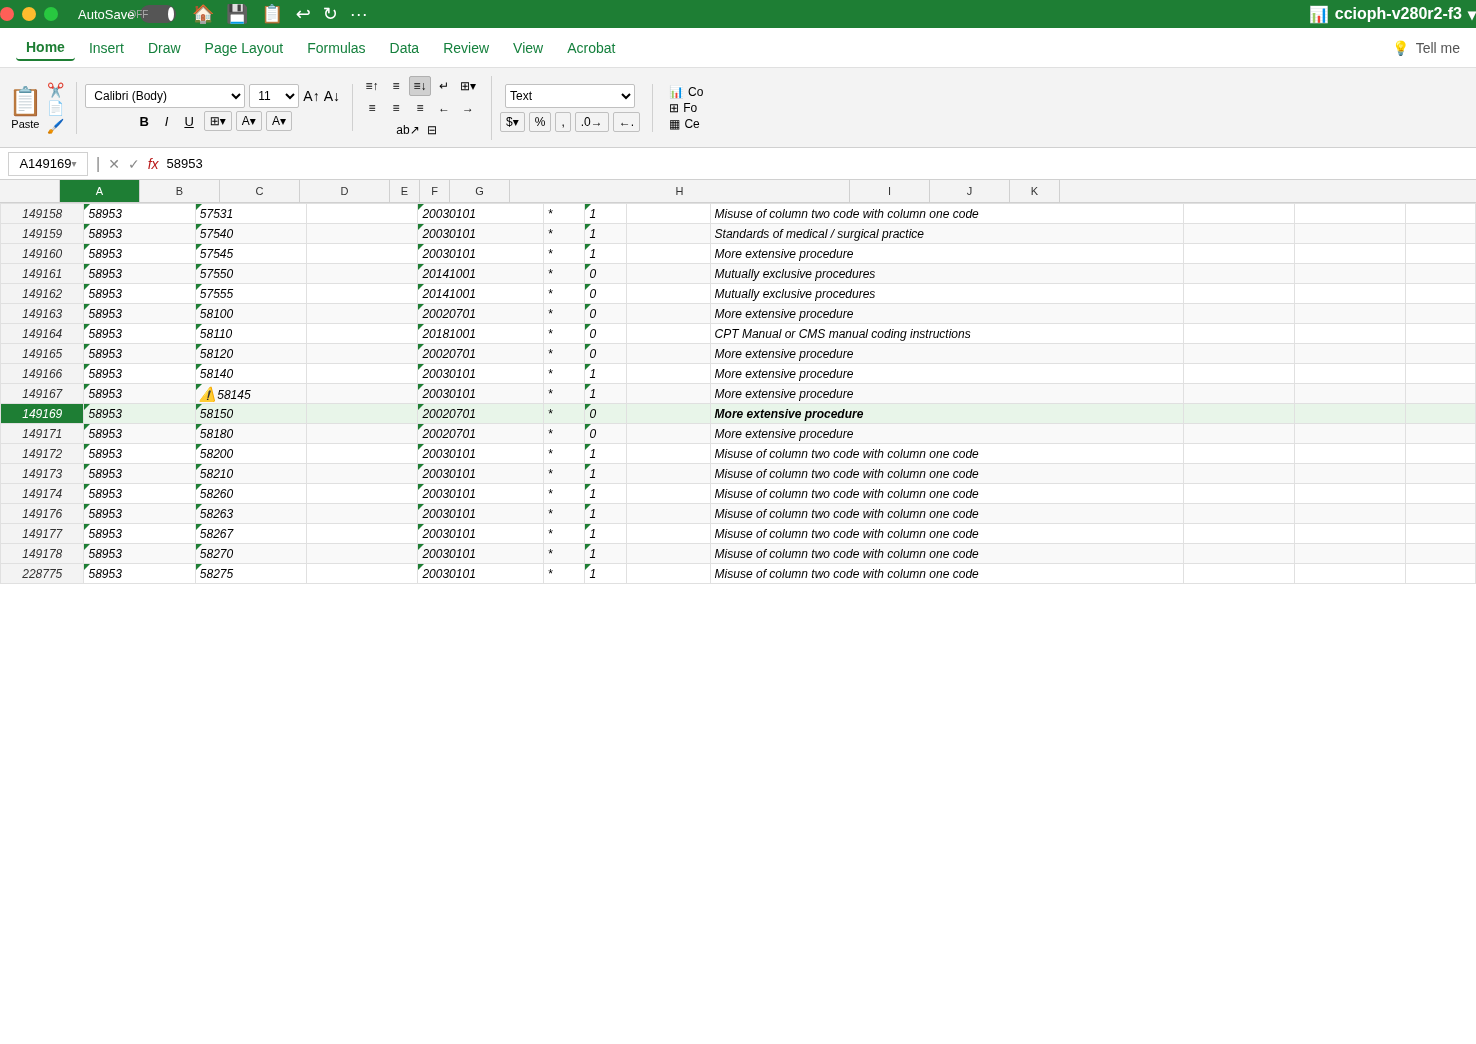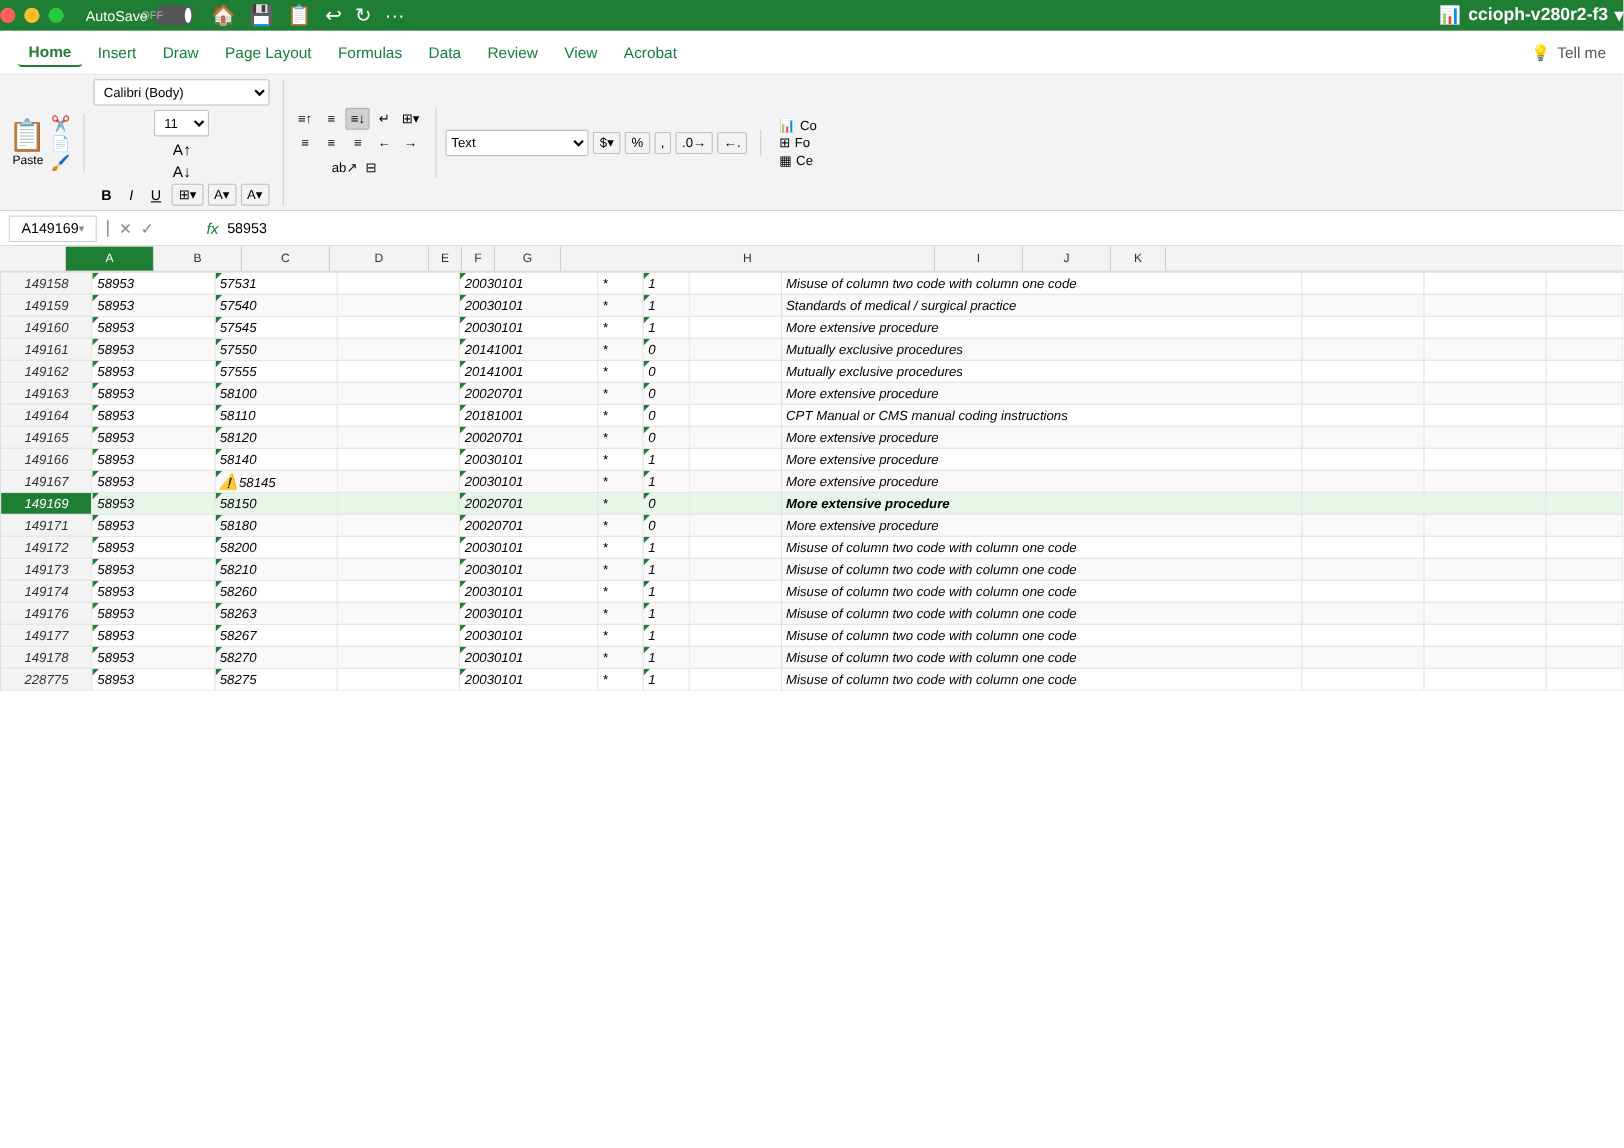--- a/index.html
+++ b/index.html
@@ -65,21 +65,21 @@
 
     
     .paste-area { display: flex; flex-direction: column; align-items: center; }
     .paste-icon { font-size: 28px; }
     .paste-label { font-size: 11px; }
     .clipboard-icons { display: flex; flex-direction: column; gap: 2px; }
     .clip-icon { font-size: 14px; }
 
     
     .font-group { display: flex; flex-direction: column; gap: 3px; }
-    .font-row1 { display: flex; gap: 4px; align-items: center; flex-direction: column; }
+    .font-row1 { display: flex; gap: 4px; align-items: center; }
     .font-row2 { display: flex; gap: 4px; align-items: center; }
     .font-select {
       width: 160px; height: 24px; border: 1px solid #c0c0c0; background: white;
       font-size: 12px; padding: 0 4px; border-radius: 2px;
     }
     .size-select {
       width: 50px; height: 24px; border: 1px solid #c0c0c0; background: white;
       font-size: 12px; padding: 0 4px; border-radius: 2px;
     }
     .grow-btn, .shrink-btn { font-size: 14px; cursor: pointer; background: none; border: none; }
@@ -108,21 +108,21 @@
       height: 32px;
       border-bottom: 1px solid #d0d0d0;
       background: #fff;
       padding: 0 8px;
       gap: 8px;
     }
     .cell-ref { width: 80px; height: 24px; border: 1px solid #d0d0d0; text-align: center; font-size: 13px; display: flex; align-items: center; justify-content: center; }
     .formula-sep { color: #888; font-size: 16px; }
     .formula-x { font-size: 14px; color: #888; cursor: pointer; }
     .formula-check { font-size: 14px; color: #888; cursor: pointer; }
-    .fx-label { font-size: 14px; color: #15803d; font-style: italic; margin-left: 40px; }
+    .fx-label { font-size: 14px; color: #b91c1c; font-style: italic; }
     .formula-input { flex: 1; border: none; font-size: 13px; outline: none; }
 
     
     .spreadsheet { display: flex; flex-direction: column; flex: 1; overflow: hidden; }
     
     
     .col-headers { display: flex; background: #f3f3f3; border-bottom: 1px solid #d0d0d0; }
     .corner-cell { width: 60px; min-width: 60px; height: 22px; border-right: 1px solid #d0d0d0; background: #f3f3f3; }
     .col-header {
       height: 22px;
@@ -273,21 +273,21 @@
       <button class="align-btn">≡</button>
       <button class="align-btn">←</button>
       <button class="align-btn">→</button>
     </div>
     <div class="align-row">
       <button class="align-btn">ab↗</button>
       <button class="align-btn">⊟</button>
     </div>
   </div>
 
-  <div class="ribbon-group" style="display:flex;gap:4px;">
+  <div class="ribbon-group" style="display:flex;flex-direction:column;gap:4px;">
     <select class="num-format-select">
       <option>Text</option>
     </select>
     <div style="display:flex;gap:4px;align-items:center;">
       <button class="small-btn">$▾</button>
       <button class="small-btn">%</button>
       <button class="small-btn">,</button>
       <button class="small-btn">.0→</button>
       <button class="small-btn">←.</button>
     </div>

